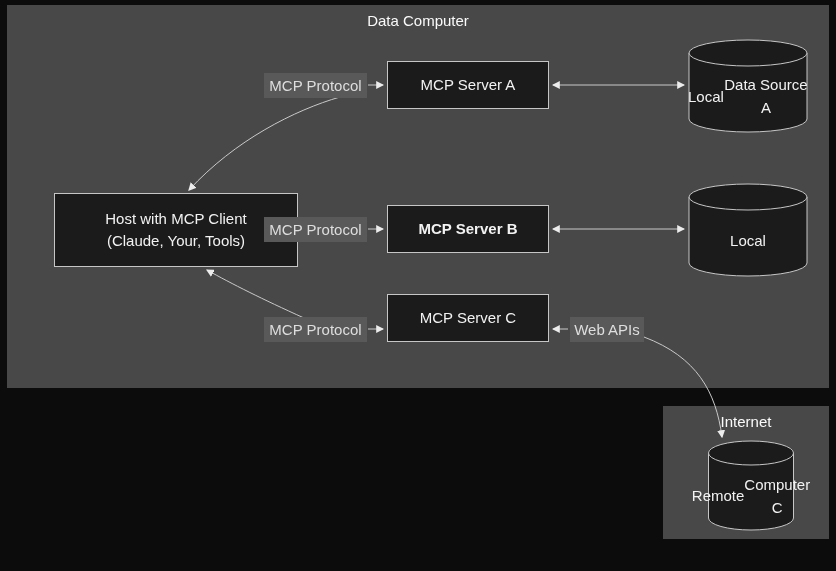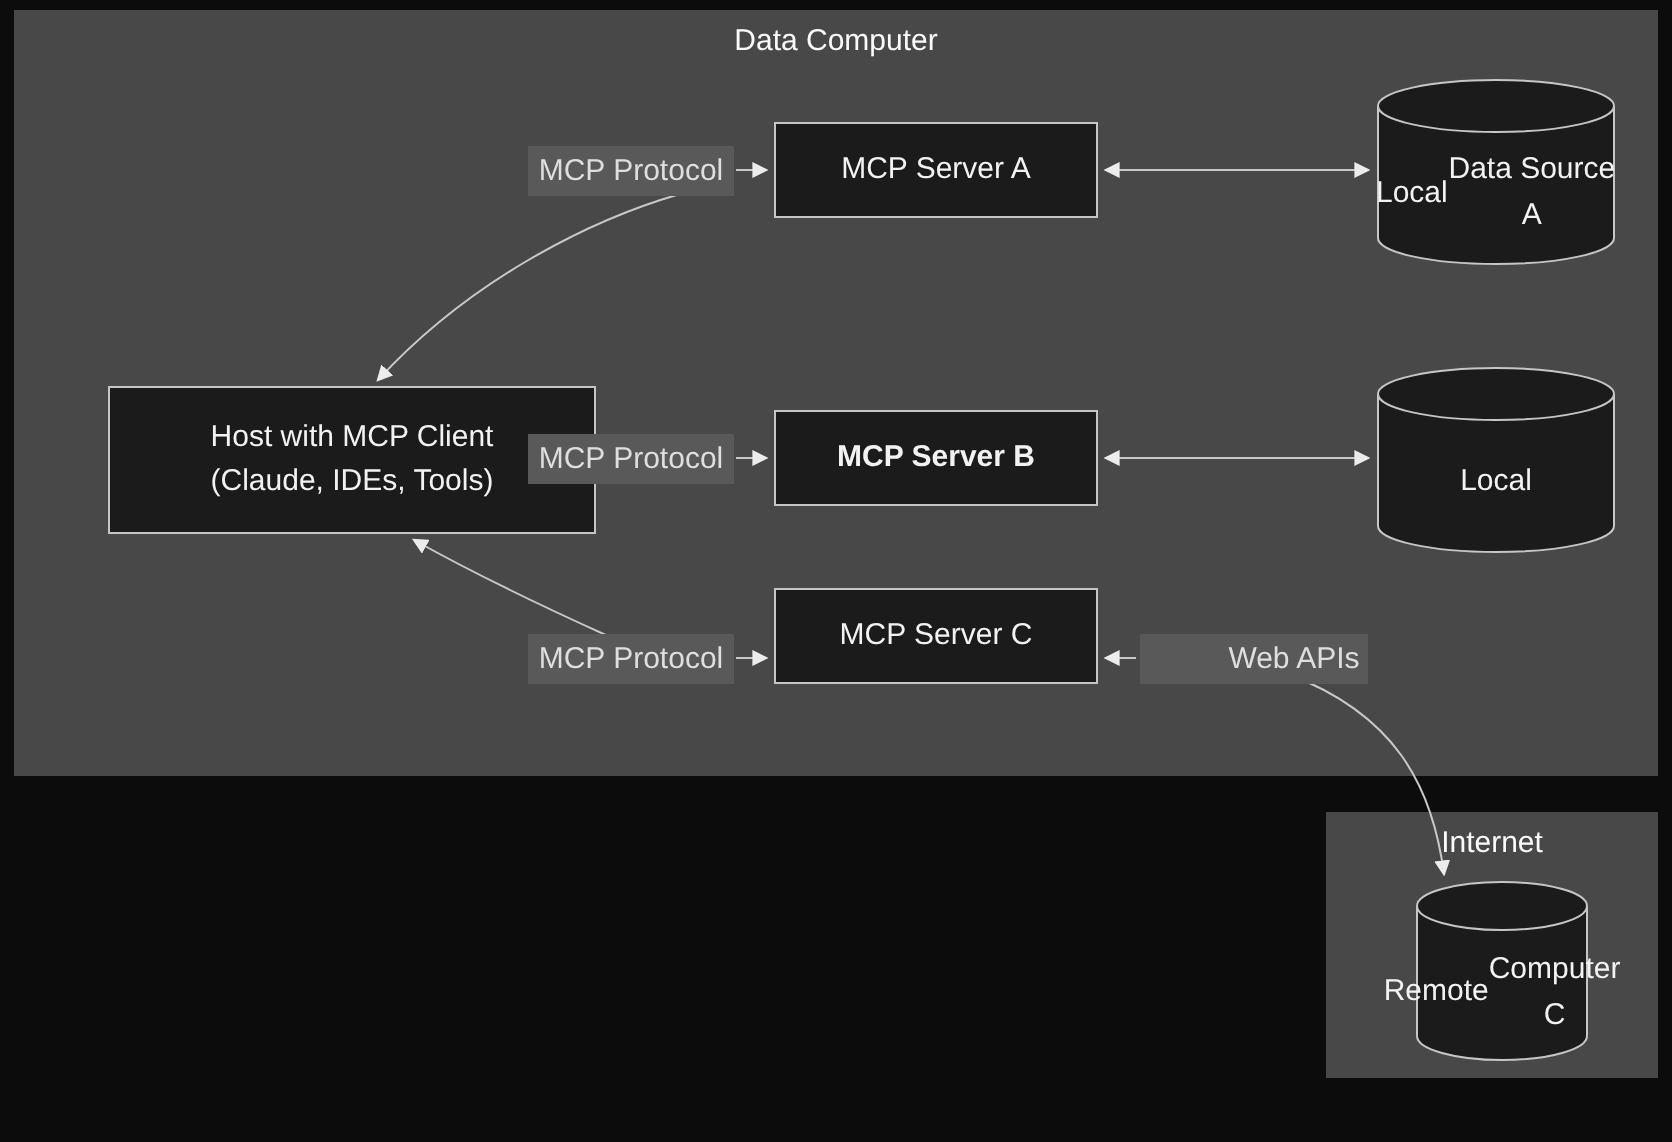--- a/index.html
+++ b/index.html
@@ -75,21 +75,21 @@
     color: #dedede;
     font-size: 15px;
     height: 25px;
     line-height: 25px;
     text-align: center;
   }
   .lbl-protocol { left: 264px; width: 103px; }
   .lbl-protocol-a { top: 73px; }
   .lbl-protocol-b { top: 217px; }
   .lbl-protocol-c { top: 317px; }
-  .lbl-webapis { left: 570px; top: 317px; width: 74px; padding-left: 40px; }
+  .lbl-webapis { left: 570px; top: 317px; width: 74px; }
 </style>
 </head>
 <body>
 
 <div class="canvas">
 
   <div class="group group-computer">
     <div class="group-title">Data Computer</div>
   </div>
   <div class="group group-internet">
@@ -111,21 +111,21 @@
       <path d="M368,329 L383,329" marker-end="url(#arr)"></path>
       <path d="M553,85 L684,85" marker-start="url(#arr)" marker-end="url(#arr)"></path>
       <path d="M553,229 L684,229" marker-start="url(#arr)" marker-end="url(#arr)"></path>
       <path d="M568,329 L553,329" marker-end="url(#arr)"></path>
       <path d="M644,337 C697,357 716,392 722,437" marker-end="url(#arr)"></path>
     </g>
   </svg>
 
   <div class="node node-host">
     <div>Host with MCP Client</div>
-    <div>(Claude, IDEs, Tools)</div>
+    <div>(Claude, Your, Tools)</div>
   </div>
 
   <div class="node node-server server-a">
     <span>MCP Server A</span>
   </div>
   <div class="node node-server server-b">
     <span>MCP Server B</span>
   </div>
   <div class="node node-server server-c">
     <span>MCP Server C</span>

